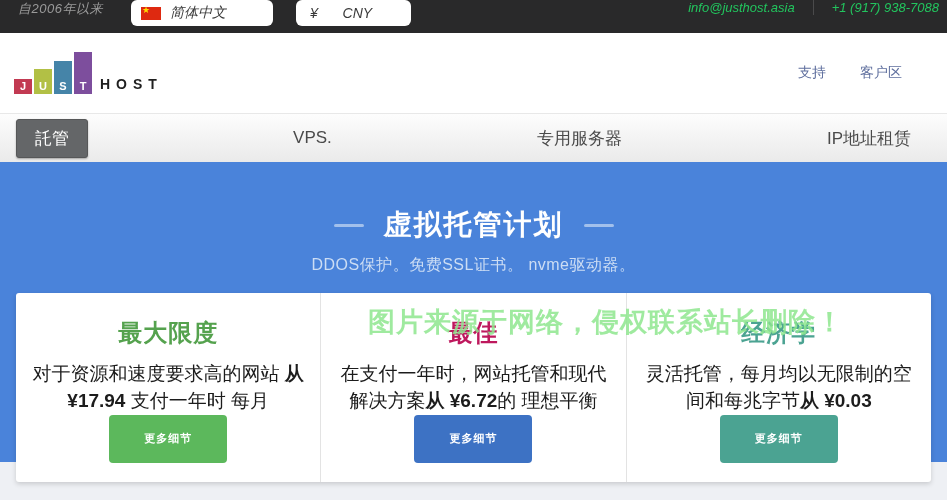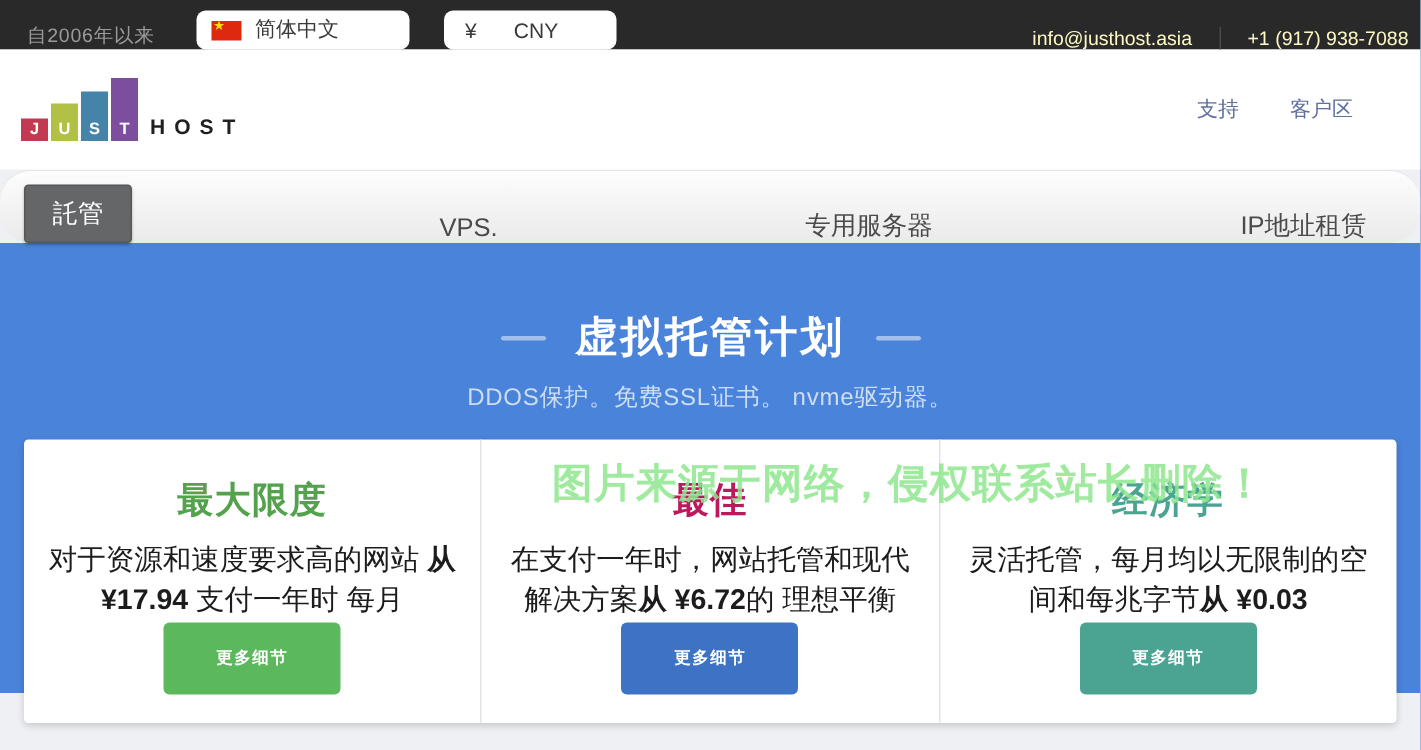--- a/index.html
+++ b/index.html
@@ -4,38 +4,38 @@
 <style>
   * { margin:0; padding:0; box-sizing:border-box; }
   html,body { width:947px; height:500px; }
   body {
     font-family:"Liberation Sans","DejaVu Sans",sans-serif;
     background:#eef0f4; position:relative; overflow:hidden;
   }
 
   
   .topbar {
-    height:33px; background:#29292a; display:flex; align-items:flex-end;
-    padding:0 8px 0 18px; font-size:13px; color:#9a9a9a;
+    height:33px; background:#29292a; display:flex; align-items:flex-start;
+    padding:0 8px 0 18px; font-size:13px; color:#9a9a9a;font-style:italic;
   }
   .since { margin-right:28px; letter-spacing:.5px; }
   .pill {
     background:#fff; border-radius:6px; height:26px; display:flex;
     align-items:center; font-size:14px; color:#3a3a3a; cursor:pointer;
   }
   .pill.lang { width:142px; padding:0 10px; }
   .pill.curr { width:115px; padding:0 14px; margin-left:23px; }
   .flag {
     width:20px; height:13px; background:#de2910; margin-right:9px;
     position:relative; display:inline-block; flex:0 0 auto;
   }
   .flag .star { position:absolute; left:1px; top:-3px; color:#ffde00; font-size:9px; line-height:13px; }
   .curr .code { flex:1; text-align:center; }
   .topbar-right { margin-left:auto; display:flex; align-items:center; color:#8f8f8f; }
-  .topbar-right a { color:#fef9c3; text-decoration:none; }
+  .topbar-right a { color:#22c55e; text-decoration:none; }
   .tb-divider { width:1px; height:15px; background:#4a4a4b; margin:0 18px; }
 
   
   .header {
     height:80px; background:#ffffff; display:flex; align-items:center;
     padding:0 45px 0 14px;
   }
   .logo { display:flex; align-items:flex-end; cursor:pointer; }
   .bar {
     width:18px; margin-right:2px; display:flex; align-items:flex-end;
@@ -50,22 +50,22 @@
     margin-left:6px; font-size:14px; font-weight:bold; color:#1f1f1f;
     letter-spacing:6px; align-self:flex-end; padding-bottom:2px;
   }
   .header-links { margin-left:auto; display:flex; gap:34px; }
   .header-links a { font-size:14px; color:#5f6f9e; text-decoration:none; }
 
   
   .navbar {
     height:49px; border-top:1px solid #e8e8e8;
     background:linear-gradient(#fdfdfd,#eaeaea);
-    display:flex; align-items:flex-end; justify-content:space-between;
-    padding:0 36px 0 16px; font-size:17px; color:#4a4a4a;border-radius:21px;
+    display:flex; align-items:center; justify-content:space-between;
+    padding:0 36px 0 16px; font-size:17px; color:#4a4a4a;
   }
   .nav-item { cursor:pointer; }
   .nav-item.active {
     background:#646668; color:#fff; padding:7px 18px; border-radius:3px;
     border:1px solid #565758; box-shadow:0 1px 2px rgba(0,0,0,.3);
   }
 
   
   .hero { height:300px; background:#4a83da; text-align:center; }
   .hero-title-row {

